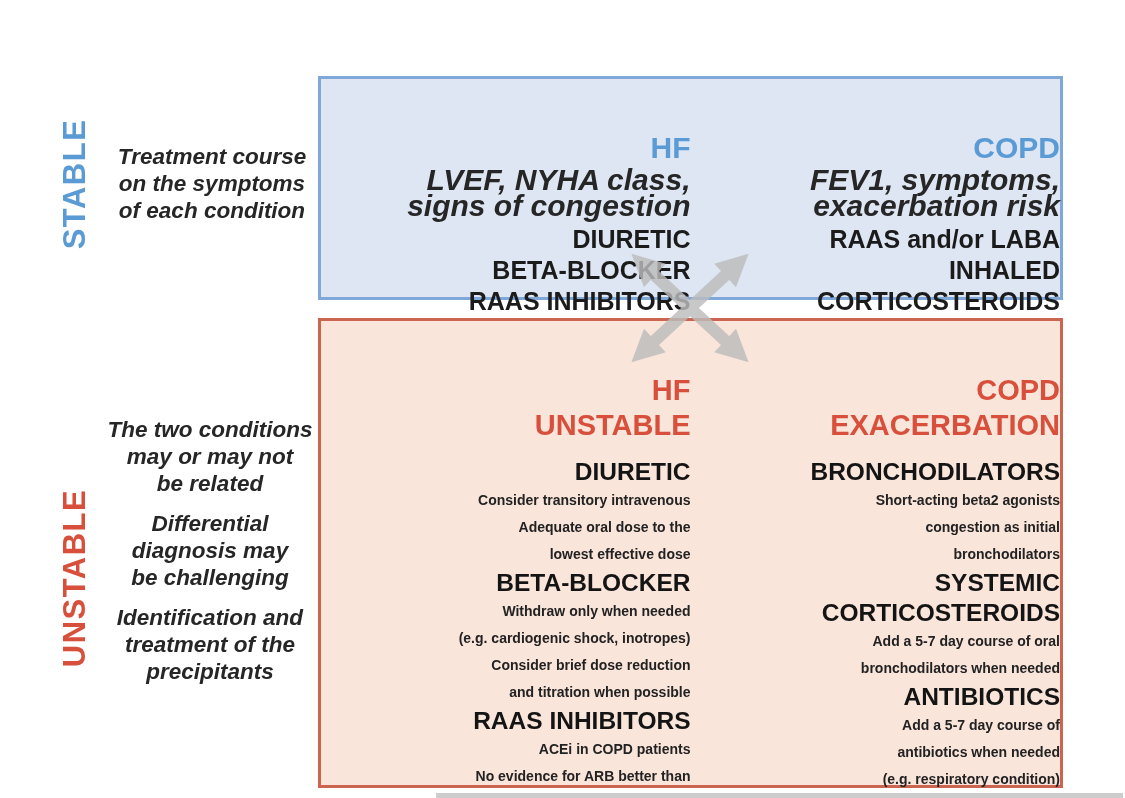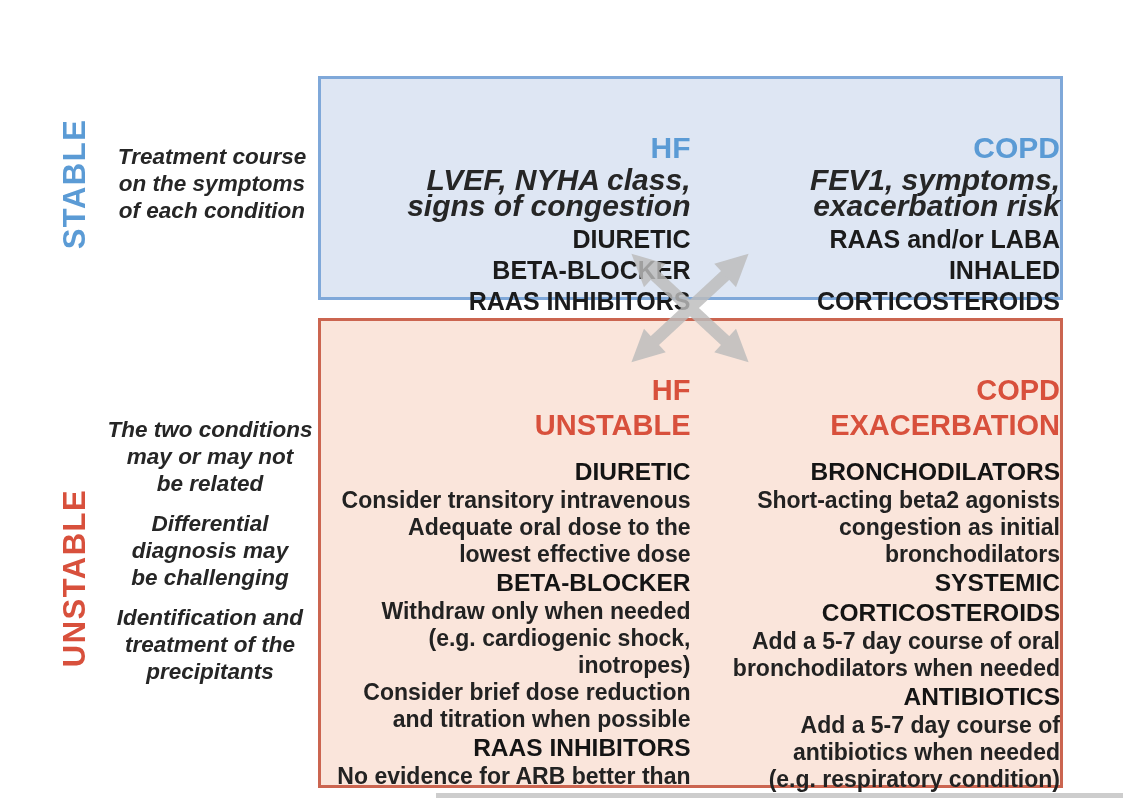--- a/index.html
+++ b/index.html
@@ -28,21 +28,21 @@
   .panel { position:absolute; left:318px; width:745px; display:flex; box-sizing:border-box; }
   .panel-stable   { top:76px;  height:224px; background:#dee6f3; border:3px solid #7fa8d9; }
   .panel-unstable { top:318px; height:470px; background:#fae5db; border:3px solid #cb6550; }
   .col { width:50%; text-align:right; padding-top:12px; box-sizing:border-box;margin-top:40px; }
   .box-title-blue { font-size:30px; font-weight:bold; color:#5b9bd5; line-height:34px; margin-bottom:2px; }
   .italic-line { font-size:30px; font-style:italic; font-weight:bold; line-height:26px; color:#262626; }
   .italic-block { margin-bottom:5px; }
   .drug-line { font-size:25px; font-weight:bold; line-height:31px; color:#1b1b1b; }
   .box-title-red { font-size:29px; font-weight:bold; color:#d8503c; line-height:35px; margin-bottom:14px; }
   .sec-head { font-size:24.5px; font-weight:bold; line-height:30px; color:#141414; }
-  .sec-line { font-size:23px; font-weight:bold; line-height:27px; color:#222222; }
+  .sec-line { font-size:14px; font-weight:bold; line-height:27px; color:#222222; }
   
   .cross-arrows { position:absolute; left:622px; top:245px; width:136px; height:126px; opacity:0.82; }
   
   .bottom-strip { position:absolute; left:436px; top:793px; width:687px; height:5px; background:#cdcdcd; }
 </style>
 </head>
 <body>
 
 <div class="page">
 
@@ -106,22 +106,22 @@
       <div class="sec-head">DIURETIC</div>
       <div class="sec-line">Consider transitory intravenous</div>
       <div class="sec-line">Adequate oral dose to the</div>
       <div class="sec-line">lowest effective dose</div>
       <div class="sec-head">BETA-BLOCKER</div>
       <div class="sec-line">Withdraw only when needed</div>
       <div class="sec-line">(e.g. cardiogenic shock, inotropes)</div>
       <div class="sec-line">Consider brief dose reduction</div>
       <div class="sec-line">and titration when possible</div>
       <div class="sec-head">RAAS INHIBITORS</div>
+      <div class="sec-line">ACEi in COPD patients</div>
       <div class="sec-line">No evidence for ARB better than</div>
-      <div class="sec-line">ACEi in COPD patients</div>
     </div>
     <div class="col">
       <div class="box-title-red">
         <div>COPD</div>
         <div>EXACERBATION</div>
       </div>
       <div class="sec-head">BRONCHODILATORS</div>
       <div class="sec-line">Short-acting beta2 agonists</div>
       <div class="sec-line">congestion as initial</div>
       <div class="sec-line">bronchodilators</div>

